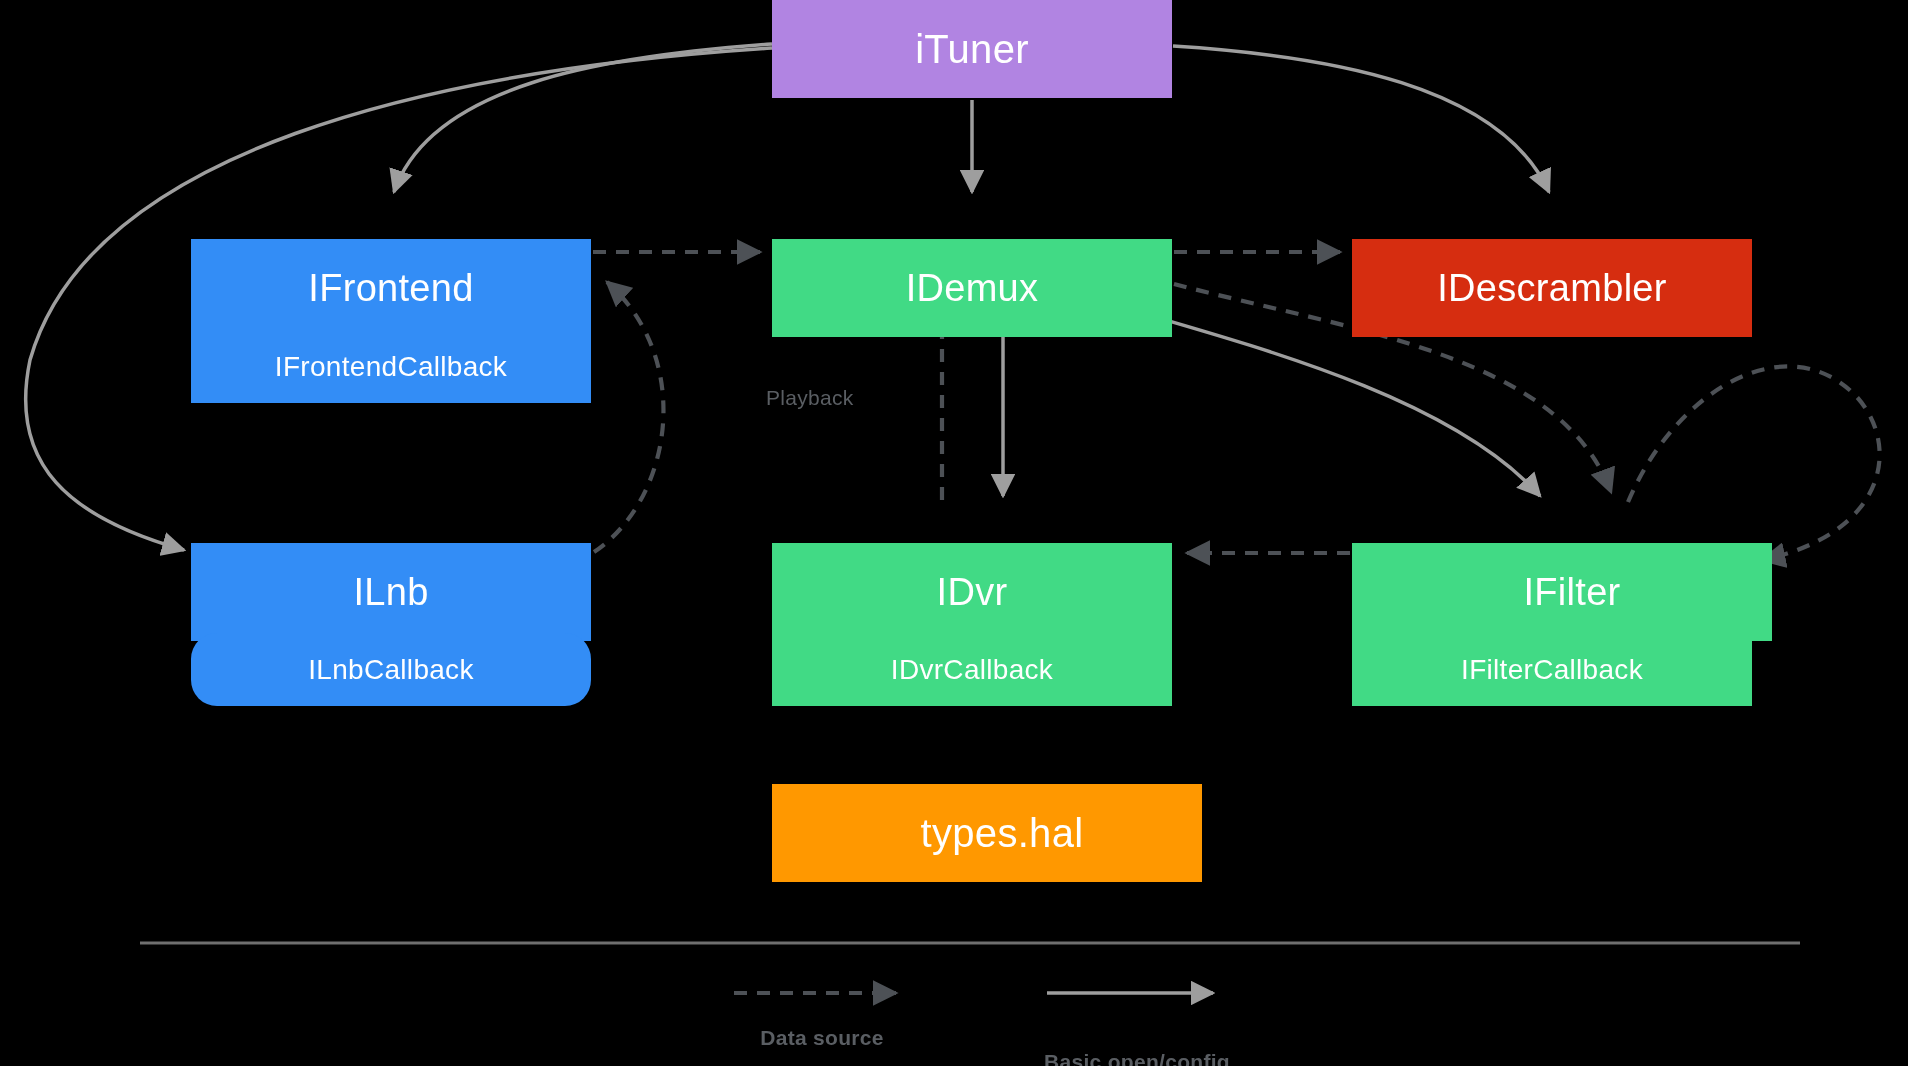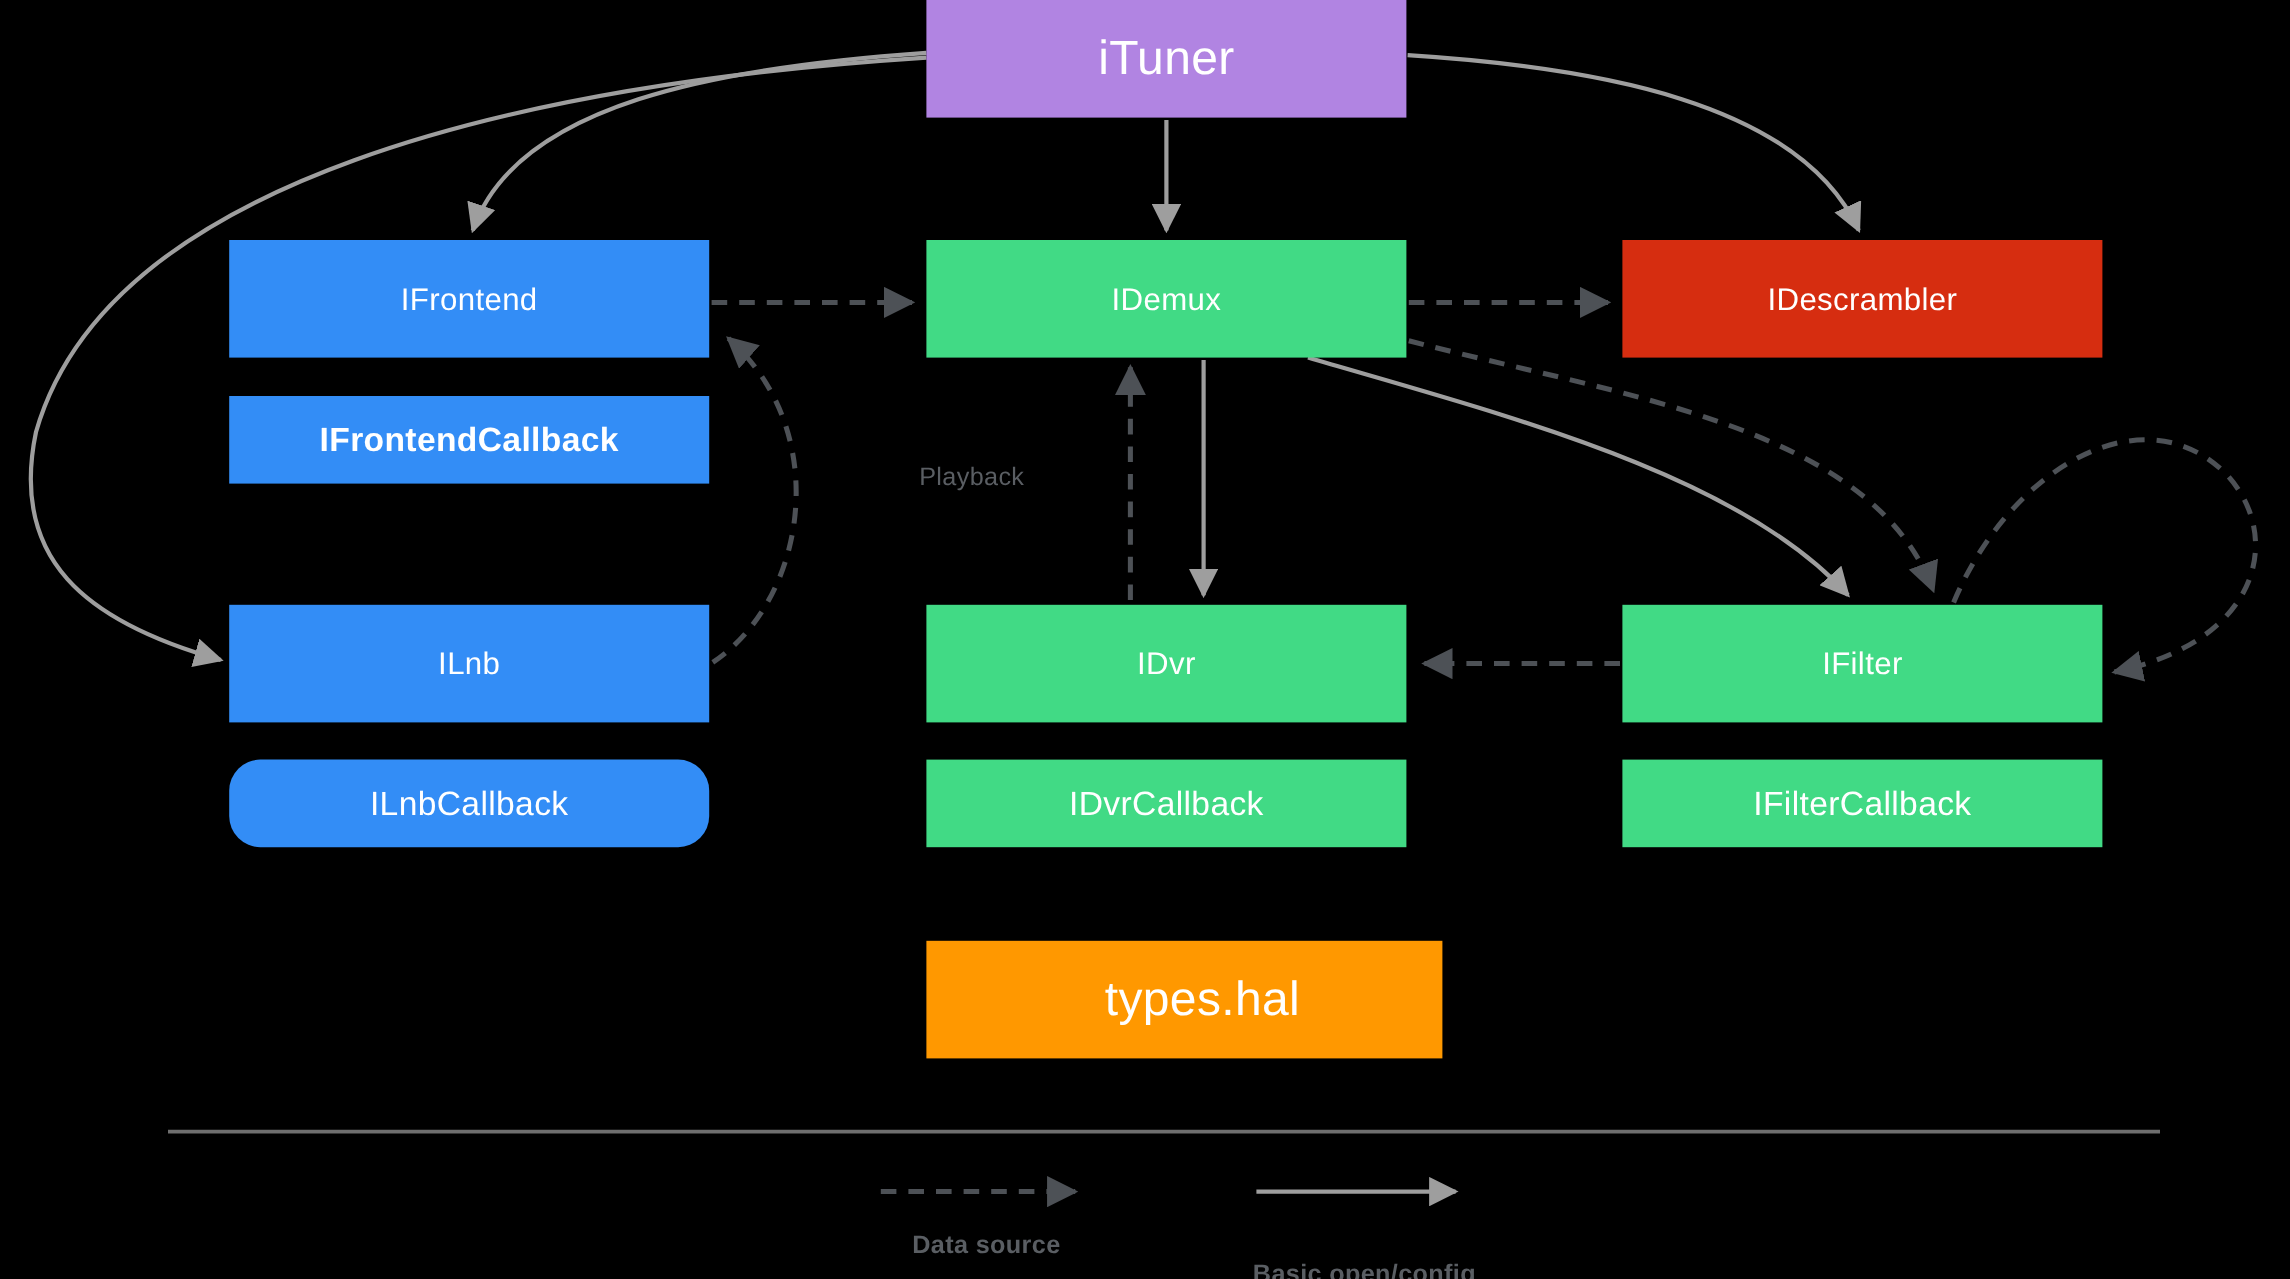--- a/index.html
+++ b/index.html
@@ -19,21 +19,21 @@
   .node {
     position: absolute; display: flex; align-items: center; justify-content: center;
     color: var(--node-text, #fff); text-align: center; letter-spacing: 0.3px;
   }
   .purple { background: var(--purple); }
   .blue   { background: var(--blue); }
   .green  { background: var(--green); }
   .red    { background: var(--red); }
   .orange { background: var(--orange); }
   .f-xl { font-size: 40px; }
-  .f-lg { font-size: 26px; }
+  .f-lg { font-size: 38px; margin-top: 39px; }
   .f-sm { font-size: 28px; }
   .lbl-muted {
     position: absolute; color: var(--muted-text);
     font-size: 21px; letter-spacing: 0.3px;
   }
   .lbl-center { text-align: center; font-weight: bold; }
 </style>
 </head>
 <body>
 
@@ -76,31 +76,31 @@
   <div class="node blue f-lg" style="left:191px; top:200px; width:400px; height:98px;">
     <span>IFrontend</span>
   </div>
   <div class="node green f-lg" style="left:772px; top:200px; width:400px; height:98px;text-align:right;">
     <span>IDemux</span>
   </div>
   <div class="node red f-lg" style="left:1352px; top:200px; width:400px; height:98px;">
     <span>IDescrambler</span>
   </div>
 
-  <div class="node blue f-sm" style="left:191px; top:330px; width:400px; height:73px;font-weight:bold;">
+  <div class="node blue f-sm" style="left:191px; top:330px; width:400px; height:73px;">
     <span>IFrontendCallback</span>
   </div>
 
   <div class="node blue f-lg" style="left:191px; top:504px; width:400px; height:98px;">
     <span>ILnb</span>
   </div>
   <div class="node green f-lg" style="left:772px; top:504px; width:400px; height:98px;">
     <span>IDvr</span>
   </div>
-  <div class="node green f-lg" style="left:1352px; top:504px; width:400px; height:98px;">
+  <div class="node green f-lg" style="left:1352px; top:504px; width:400px; height:98px;padding-left:20px;">
     <span>IFilter</span>
   </div>
 
   <div class="node blue f-sm" style="left:191px; top:633px; width:400px; height:73px;border-radius:26px;">
     <span>ILnbCallback</span>
   </div>
   <div class="node green f-sm" style="left:772px; top:633px; width:400px; height:73px;">
     <span>IDvrCallback</span>
   </div>
   <div class="node green f-sm" style="left:1352px; top:633px; width:400px; height:73px;">

